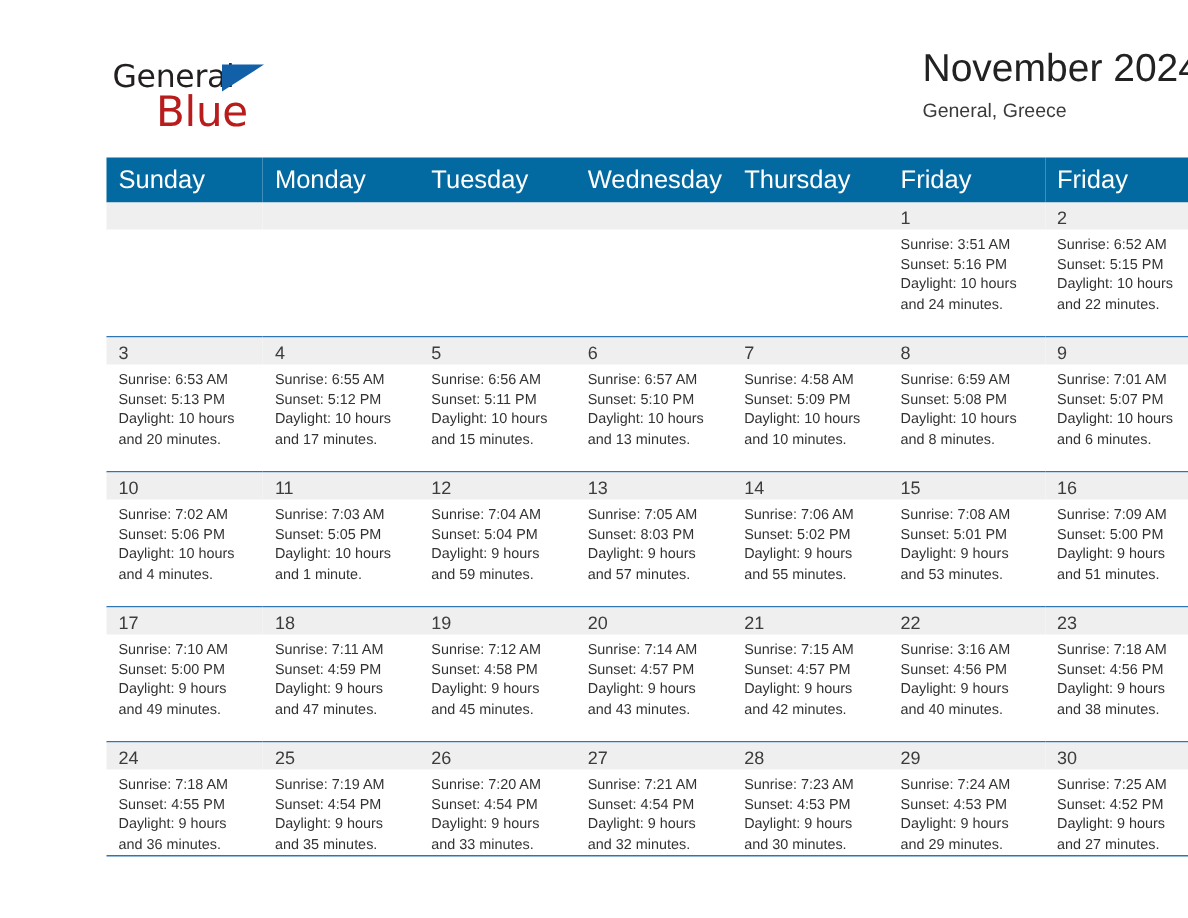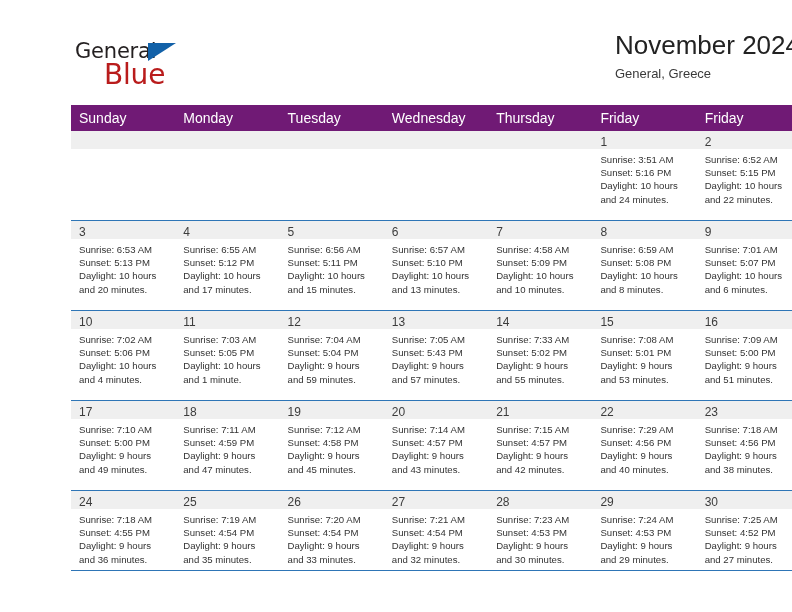--- a/index.html
+++ b/index.html
@@ -94,23 +94,23 @@
   .calendar {
     position: absolute;
     left: 27px;
     top: 105px;
     width: 730px;
     border-collapse: collapse;
     table-layout: fixed;
   }
 
   .calendar th {
-    background: #701a75;
+    background: #0369a1;
     color: #ffffff;
-    font-size: 14px;
+    font-size: 17px;
     font-weight: 400;
     text-align: left;
     padding: 5px 0 5px 8px;
     height: 11px;
     border: none;
   }
 
   .calendar td {
     vertical-align: top;
     padding: 0;
@@ -384,31 +384,31 @@
                 <div>Daylight: 9 hours</div>
                 <div>and 59 minutes.</div>
               </div>
             </div>
           </td>
           <td>
             <div class="daycell">
               <div class="daynum-bar"><span class="daynum">13</span></div>
               <div class="daybody">
                 <div>Sunrise: 7:05 AM</div>
-                <div>Sunset: 5:43 PM</div>
+                <div>Sunset: 8:03 PM</div>
                 <div>Daylight: 9 hours</div>
                 <div>and 57 minutes.</div>
               </div>
             </div>
           </td>
           <td>
             <div class="daycell">
               <div class="daynum-bar"><span class="daynum">14</span></div>
               <div class="daybody">
-                <div>Sunrise: 7:33 AM</div>
+                <div>Sunrise: 7:06 AM</div>
                 <div>Sunset: 5:02 PM</div>
                 <div>Daylight: 9 hours</div>
                 <div>and 55 minutes.</div>
               </div>
             </div>
           </td>
           <td>
             <div class="daycell">
               <div class="daynum-bar"><span class="daynum">15</span></div>
               <div class="daybody">
@@ -484,21 +484,21 @@
                 <div>Sunset: 4:57 PM</div>
                 <div>Daylight: 9 hours</div>
                 <div>and 42 minutes.</div>
               </div>
             </div>
           </td>
           <td>
             <div class="daycell">
               <div class="daynum-bar"><span class="daynum">22</span></div>
               <div class="daybody">
-                <div>Sunrise: 7:29 AM</div>
+                <div>Sunrise: 3:16 AM</div>
                 <div>Sunset: 4:56 PM</div>
                 <div>Daylight: 9 hours</div>
                 <div>and 40 minutes.</div>
               </div>
             </div>
           </td>
           <td>
             <div class="daycell">
               <div class="daynum-bar"><span class="daynum">23</span></div>
               <div class="daybody">

